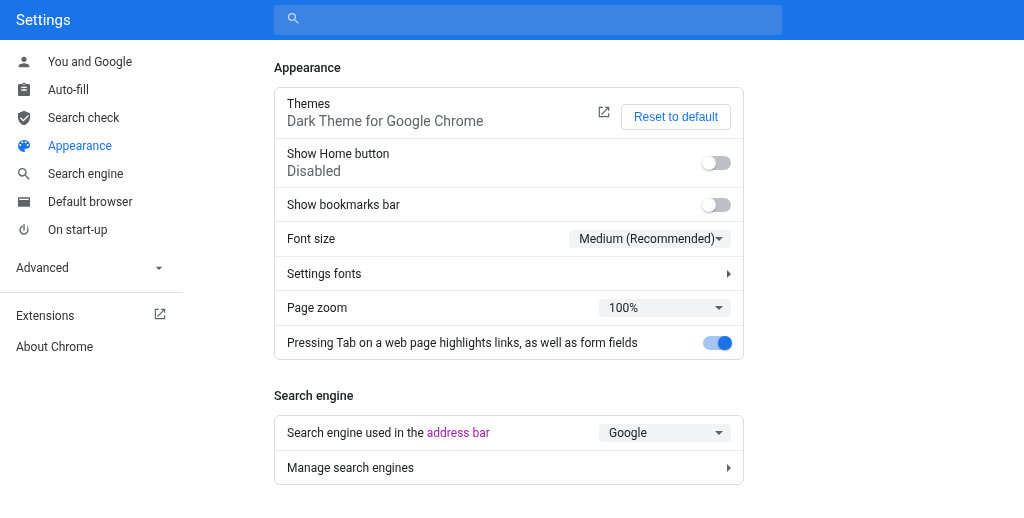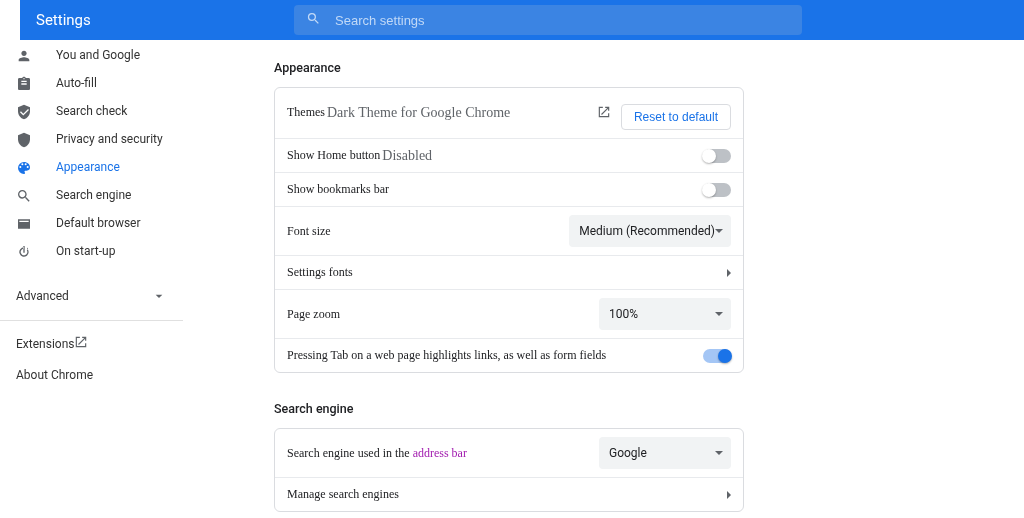--- a/index.html
+++ b/index.html
@@ -11,21 +11,20 @@
     width: 1024px;
     height: 518px;
     overflow: hidden;
   }
   .topbar {
     background: #1a73e8;
     height: 40px;
     display: flex;
     align-items: center;
     padding: 0 16px;
-    margin-left: 20px;
   }
   .topbar-title {
     color: #fff;
     font-size: 15px;
     font-weight: 400;
     width: 258px;
   }
   .searchbox {
     background: #3b84e3;
     border-radius: 4px;
@@ -53,38 +52,39 @@
     width: 184px;
     padding: 8px 0;
     border-right: 1px solid transparent;
   }
   .sidebar-group {
     padding-bottom: 6px;
   }
   .sidebar-item {
     height: 28px;
     display: flex;
+    align-items: center;
     padding: 0 16px;
-    gap: 24px;
+    gap: 16px;
     font-size: 12px;
     color: #333;
     cursor: pointer;
   }
   .sidebar-item.active { color: #1a73e8; }
   .sidebar-item .ic { width: 16px; height: 16px; display: flex; align-items: center; justify-content: center; }
   .sidebar-item.active .ic svg { fill: #1a73e8; }
   .sidebar-item .ic svg { fill: #5f6368; width: 16px; height: 16px; }
 
   .sidebar-advanced {
     display: flex; align-items: center; justify-content: space-between;
     padding: 10px 16px; font-size: 12px; color: #333; cursor: pointer;
   }
   .sidebar-divider { height: 1px; background: #e0e0e0; margin: 6px 0; }
   .sidebar-link {
-    display: flex; align-items: center; 
+    display: flex; align-items: center; justify-content: space-between;
     padding: 8px 16px; font-size: 12px; color: #333; cursor: pointer;
   }
   .chev { width: 16px; height: 16px; fill: #5f6368; }
 
   .main {
     flex: 1;
     background: #fff;
     overflow-y: auto;
     padding: 20px 0 30px 0;
   }
@@ -106,21 +106,21 @@
   .row {
     min-height: 34px;
     padding: 8px 12px;
     display: flex;
     align-items: center;
     justify-content: space-between;
     border-top: 1px solid #e8eaed;
     font-size: 12px;
   }
   .row:first-child { border-top: none; }
-  .row .left { display: flex; flex-direction: row; gap: 2px; font-family: Liberation Serif, serif; }
+  .row .left { display: flex; flex-direction: column; gap: 2px; }
   .row .left .primary { color: #202124; }
   .row .left .secondary { color: #5f6368; font-size: 14px; }
   .row .right { display: flex; align-items: center; gap: 10px; }
 
   .btn-outline {
     border: 1px solid #dadce0;
     color: #1a73e8;
     background: #fff;
     font-size: 12px;
     padding: 5px 12px;
@@ -139,21 +139,21 @@
     top: 0; box-shadow: 0 1px 2px rgba(0,0,0,0.3);
   }
   .toggle.off { background: #bdc1c6; }
   .toggle.off::after { left: -1px; background: #fff; }
   .toggle.on { background: #a4c6f5; }
   .toggle.on::after { right: -1px; background: #1a73e8; }
 
   .select {
     background: #f1f3f4;
     border-radius: 4px;
-    height: 32px;
+    height: 18px;
     min-width: 132px;
     display: flex;
     align-items: center;
     justify-content: space-between;
     padding: 0 8px 0 10px;
     font-size: 12px;
     color: #202124;
     cursor: pointer;
   }
   .select .tri {
@@ -172,21 +172,20 @@
 <body>
 
 <div class="topbar">
   <div class="topbar-title">Settings</div>
   <div class="searchbox">
     <span>
       <svg viewBox="0 0 24 24">
           <path d="M15.5 14h-.79l-.28-.27A6.471 6.471 0 0016 9.5 6.5 6.5 0 109.5 16c1.61 0 3.09-.59 4.23-1.57l.27.28v.79l5 4.99L20.49 19l-4.99-5zm-6 0C7.01 14 5 11.99 5 9.5S7.01 5 9.5 5 14 7.01 14 9.5 11.99 14 9.5 14z"></path>
         </svg>
     </span>
-    <input type="text" placeholder="Search settings" style="">
   </div>
 </div>
 
 <div class="layout">
   <nav class="sidebar">
     <div class="sidebar-group">
       <div class="sidebar-item">
         <span class="ic">
             <svg viewBox="0 0 24 24">
               <path d="M12 12c2.21 0 4-1.79 4-4s-1.79-4-4-4-4 1.79-4 4 1.79 4 4 4zm0 2c-2.67 0-8 1.34-8 4v2h16v-2c0-2.66-5.33-4-8-4z"></path>
@@ -202,28 +201,20 @@
           </span>
         <span>Auto-fill</span>
       </div>
       <div class="sidebar-item">
         <span class="ic">
             <svg viewBox="0 0 24 24">
               <path d="M12 1l9 4v6c0 5.55-3.84 10.74-9 12-5.16-1.26-9-6.45-9-12V5l9-4zm-1.06 13.54L7.4 11l-1.41 1.41 4.95 4.95 8.49-8.49-1.41-1.41-7.08 7.08z"></path>
             </svg>
           </span>
         <span>Search check</span>
-      </div>
-      <div class="sidebar-item">
-        <span class="ic">
-            <svg viewBox="0 0 24 24">
-              <path d="M12 1l9 4v6c0 5.55-3.84 10.74-9 12-5.16-1.26-9-6.45-9-12V5l9-4z"></path>
-            </svg>
-          </span>
-        <span>Privacy and security</span>
       </div>
       <div class="sidebar-item active">
         <span class="ic">
             <svg viewBox="0 0 24 24">
               <path d="M12 3a9 9 0 000 18c.83 0 1.5-.67 1.5-1.5 0-.39-.15-.74-.39-1.01-.23-.26-.38-.61-.38-.99 0-.83.67-1.5 1.5-1.5H16a5 5 0 005-5c0-4.42-4.03-8-9-8zM6.5 12a1.5 1.5 0 110-3 1.5 1.5 0 010 3zm3-4a1.5 1.5 0 110-3 1.5 1.5 0 010 3zm5 0a1.5 1.5 0 110-3 1.5 1.5 0 010 3zm3 4a1.5 1.5 0 110-3 1.5 1.5 0 010 3z"></path>
             </svg>
           </span>
         <span>Appearance</span>
       </div>
       <div class="sidebar-item">

